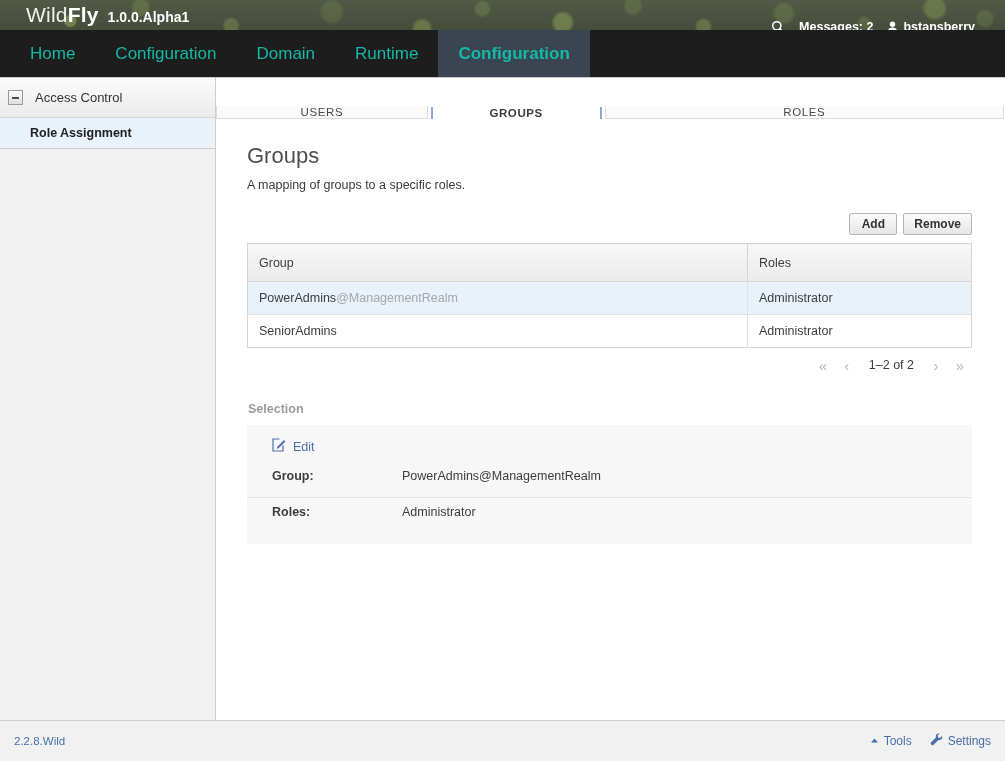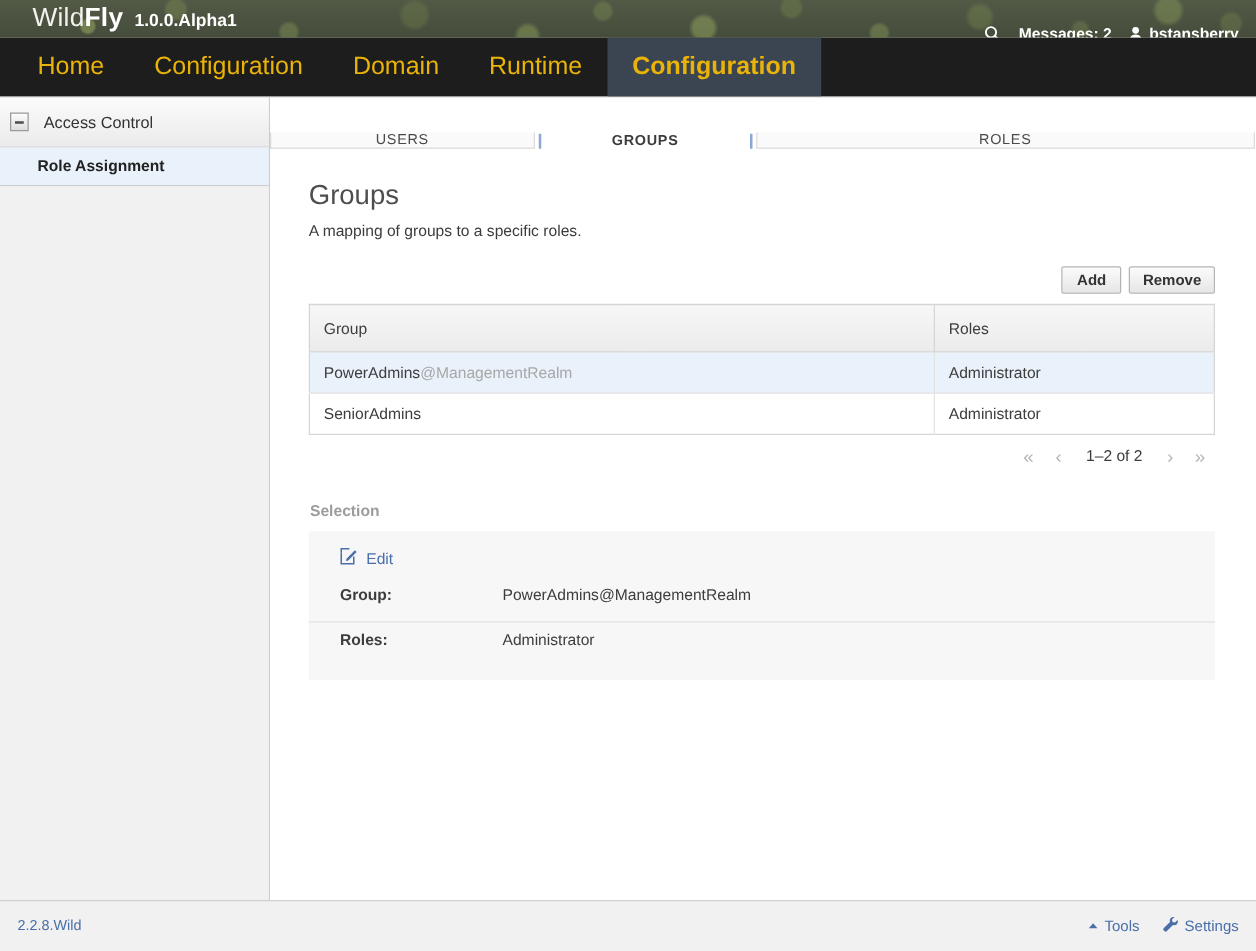--- a/index.html
+++ b/index.html
@@ -77,21 +77,21 @@
     color: #ffffff;
     font-weight: bold;
     margin-left: 9px;
   }
   .header-right {
     position: relative;
     z-index: 2;
     margin-left: auto;
     display: flex;
     align-items: flex-start;
-    padding-right: 14px;
+    padding-right: 30px;
     gap: 14px;
     margin-top: 24px;
   }
   .hdr-item {
     display: flex;
     align-items: center;
     gap: 5px;
     color: #ffffff;
     font-size: 12.5px;
     font-weight: bold;
@@ -106,22 +106,22 @@
     background: #1d1d1d;
     display: flex;
     align-items: stretch;
     padding-left: 10px;
     border-bottom: 1px solid #c8c8c8;
   }
   .nav-item {
     display: flex;
     align-items: center;
     padding: 0 20px;
-    color: #eab308;
-    font-size: 20px;
+    color: #14b8a6;
+    font-size: 17px;
     cursor: pointer;
     white-space: nowrap;
   }
   .nav-item.active {
     background: #3b4451;
     font-weight: bold;
   }
 
   
   .body-split {

